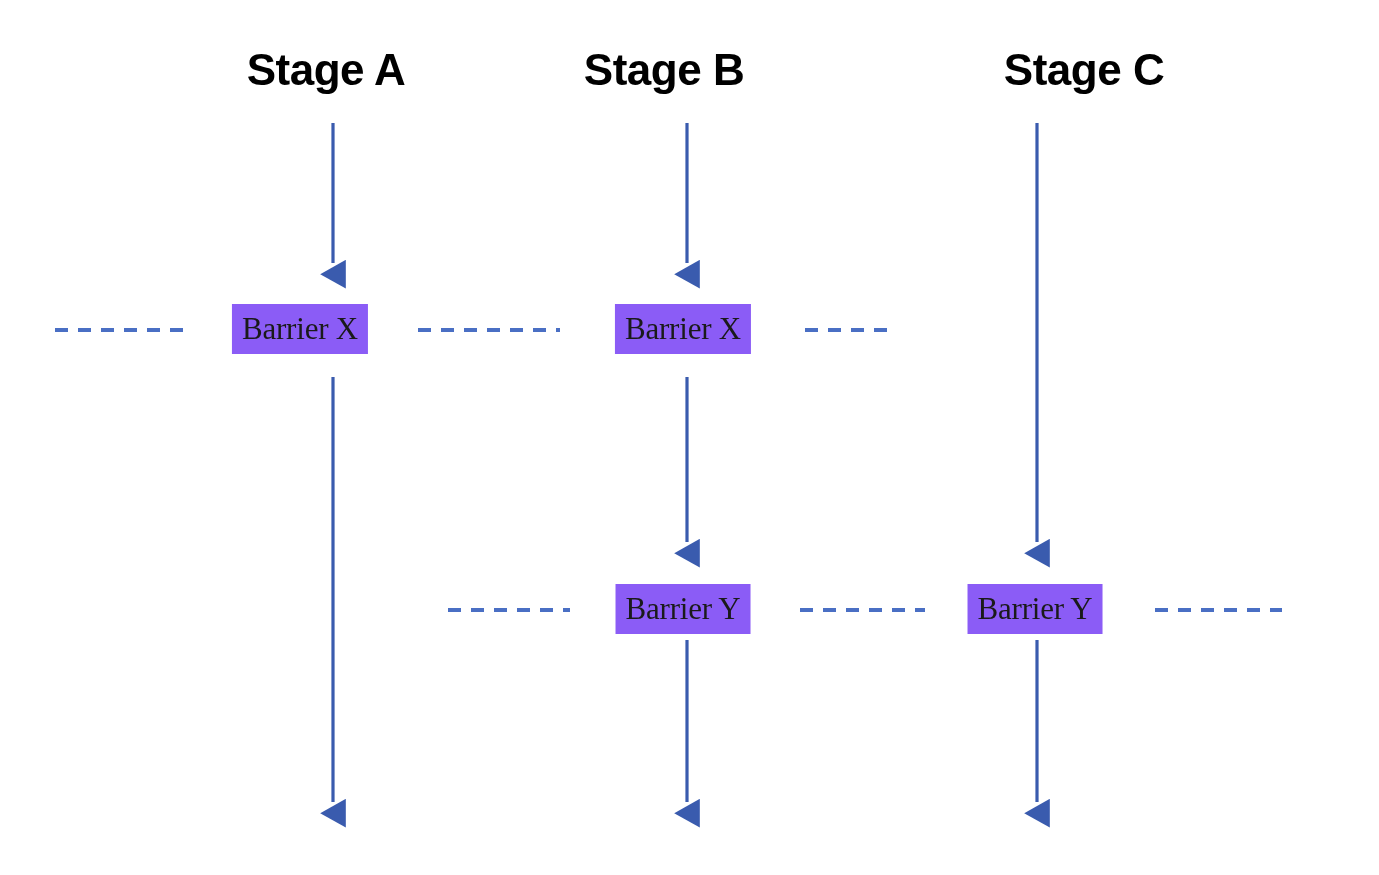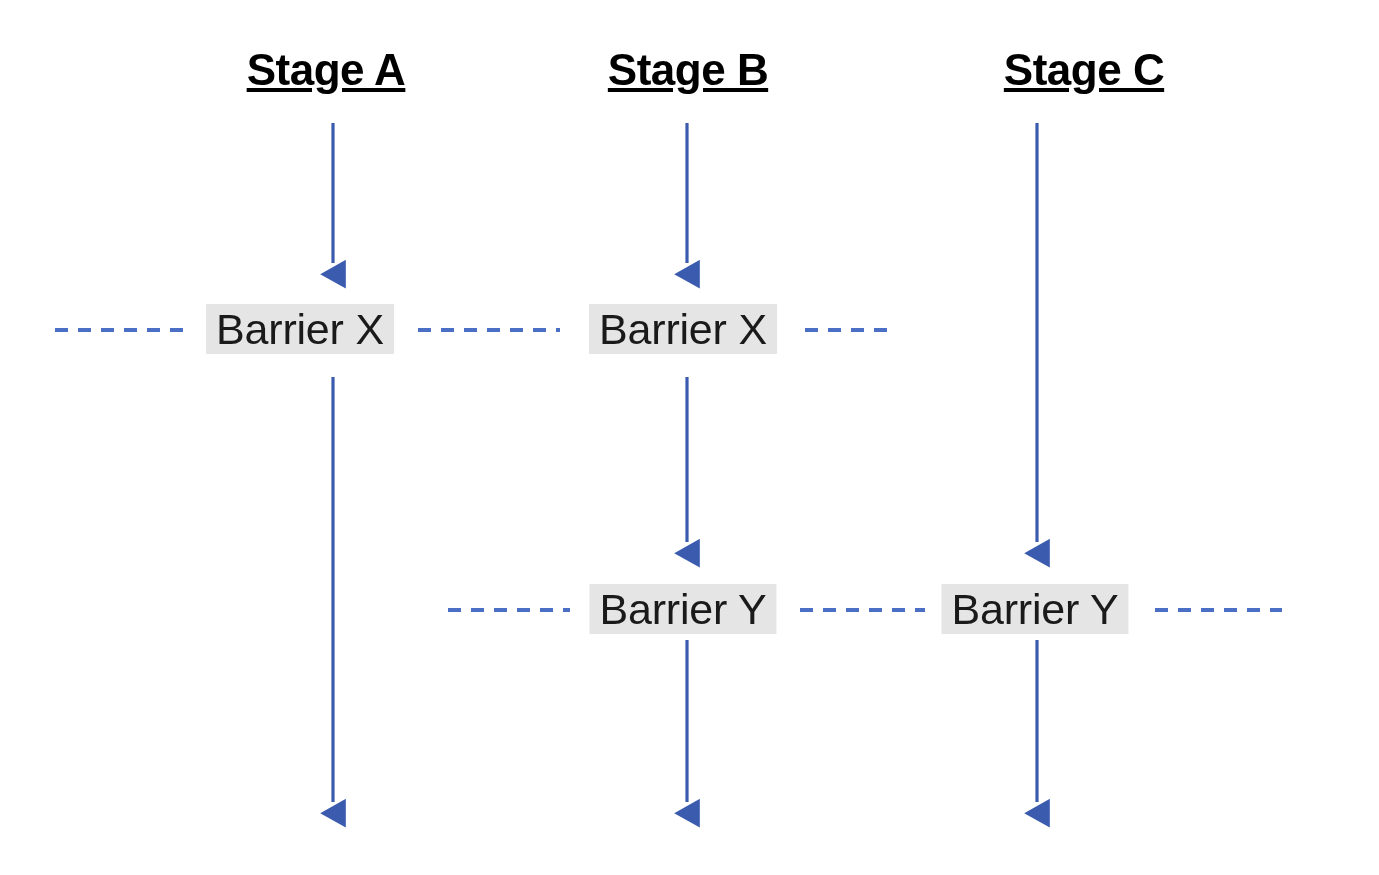--- a/index.html
+++ b/index.html
@@ -31,33 +31,32 @@
     position: absolute;
     font-family: "Liberation Sans", sans-serif;
     font-weight: bold;
     font-size: 44px;
     line-height: 52px;
     color: #000000;
     white-space: nowrap;
     text-align: center;
     transform: translateX(-50%);
     letter-spacing: -0.5px;
-    text-decoration: underline;
   }
   .barrier-label {
     position: absolute;
-    font-family: Liberation Sans, sans-serif;
+    font-family: Liberation Serif, serif;
     font-weight: normal;
-    font-size: 43px;
+    font-size: 31px;
     line-height: 50px;
     color: #1a1a1a;
     white-space: nowrap;
     text-align: center;
     transform: translateX(-50%);
-    background: #e5e5e5;
+    background: #8b5cf6;
     padding: 0 10px;
     letter-spacing: -0.2px;
   }
 </style>
 </head>
 <body>
 
 <div id="canvas">
 
   <svg id="diagram-svg" viewBox="0 0 1379 875" xmlns="http://www.w3.org/2000/svg">
@@ -80,21 +79,21 @@
         <line x1="418" y1="330" x2="560" y2="330" stroke="#4A6FC4" stroke-width="4" stroke-dasharray="13 10" stroke-linecap="butt"></line>
         <line x1="805" y1="330" x2="890" y2="330" stroke="#4A6FC4" stroke-width="4" stroke-dasharray="13 10" stroke-linecap="butt"></line>
         <line x1="448" y1="610" x2="570" y2="610" stroke="#4A6FC4" stroke-width="4" stroke-dasharray="13 10" stroke-linecap="butt"></line>
         <line x1="800" y1="610" x2="925" y2="610" stroke="#4A6FC4" stroke-width="4" stroke-dasharray="13 10" stroke-linecap="butt"></line>
         <line x1="1155" y1="610" x2="1282" y2="610" stroke="#4A6FC4" stroke-width="4" stroke-dasharray="13 10" stroke-linecap="butt"></line>
       </g>
   </svg>
 
   <div id="headers-layer">
       <div class="stage-header" style="left: 326px; top: 44px;">Stage A</div>
-      <div class="stage-header" style="left: 688px; top: 44px;">Stage B</div>
+      <div class="stage-header" style="left: 664px; top: 44px;">Stage B</div>
       <div class="stage-header" style="left: 1084px; top: 44px;">Stage C</div>
     </div>
   <div id="nodes-layer">
       <div class="barrier-label" style="left: 300px; top: 304px;">Barrier X</div>
       <div class="barrier-label" style="left: 683px; top: 304px;">Barrier X</div>
       <div class="barrier-label" style="left: 683px; top: 584px;">Barrier Y</div>
       <div class="barrier-label" style="left: 1035px; top: 584px;">Barrier Y</div>
     </div>
 
 </div>

